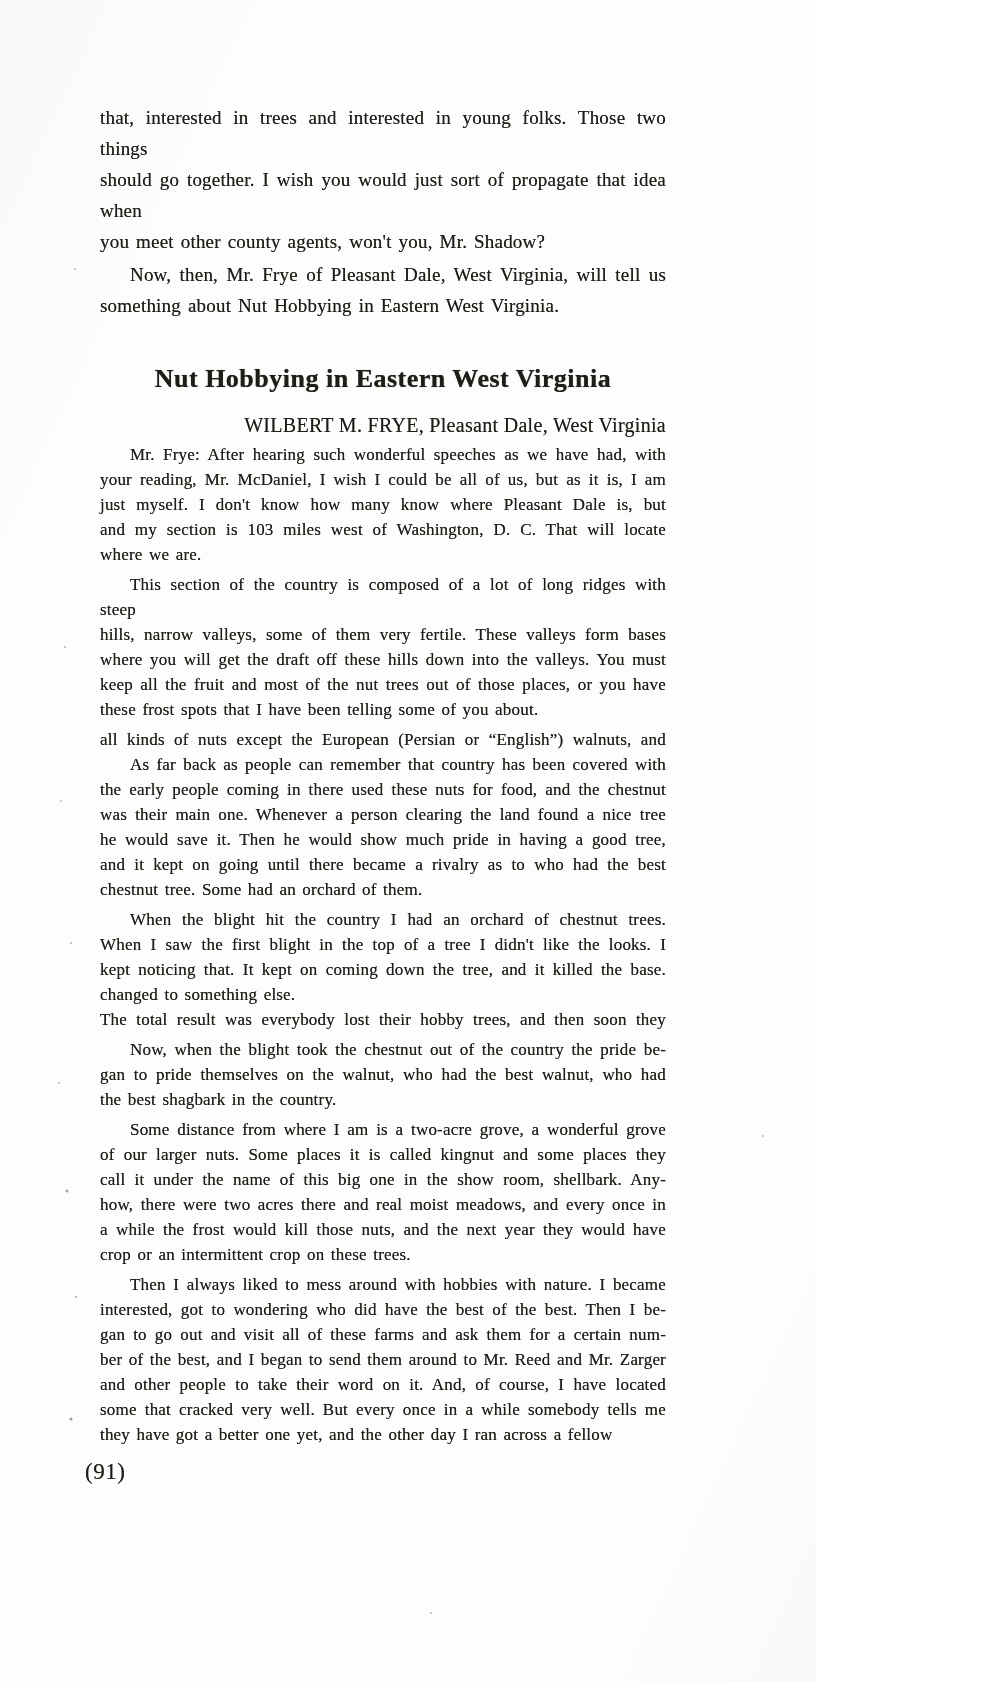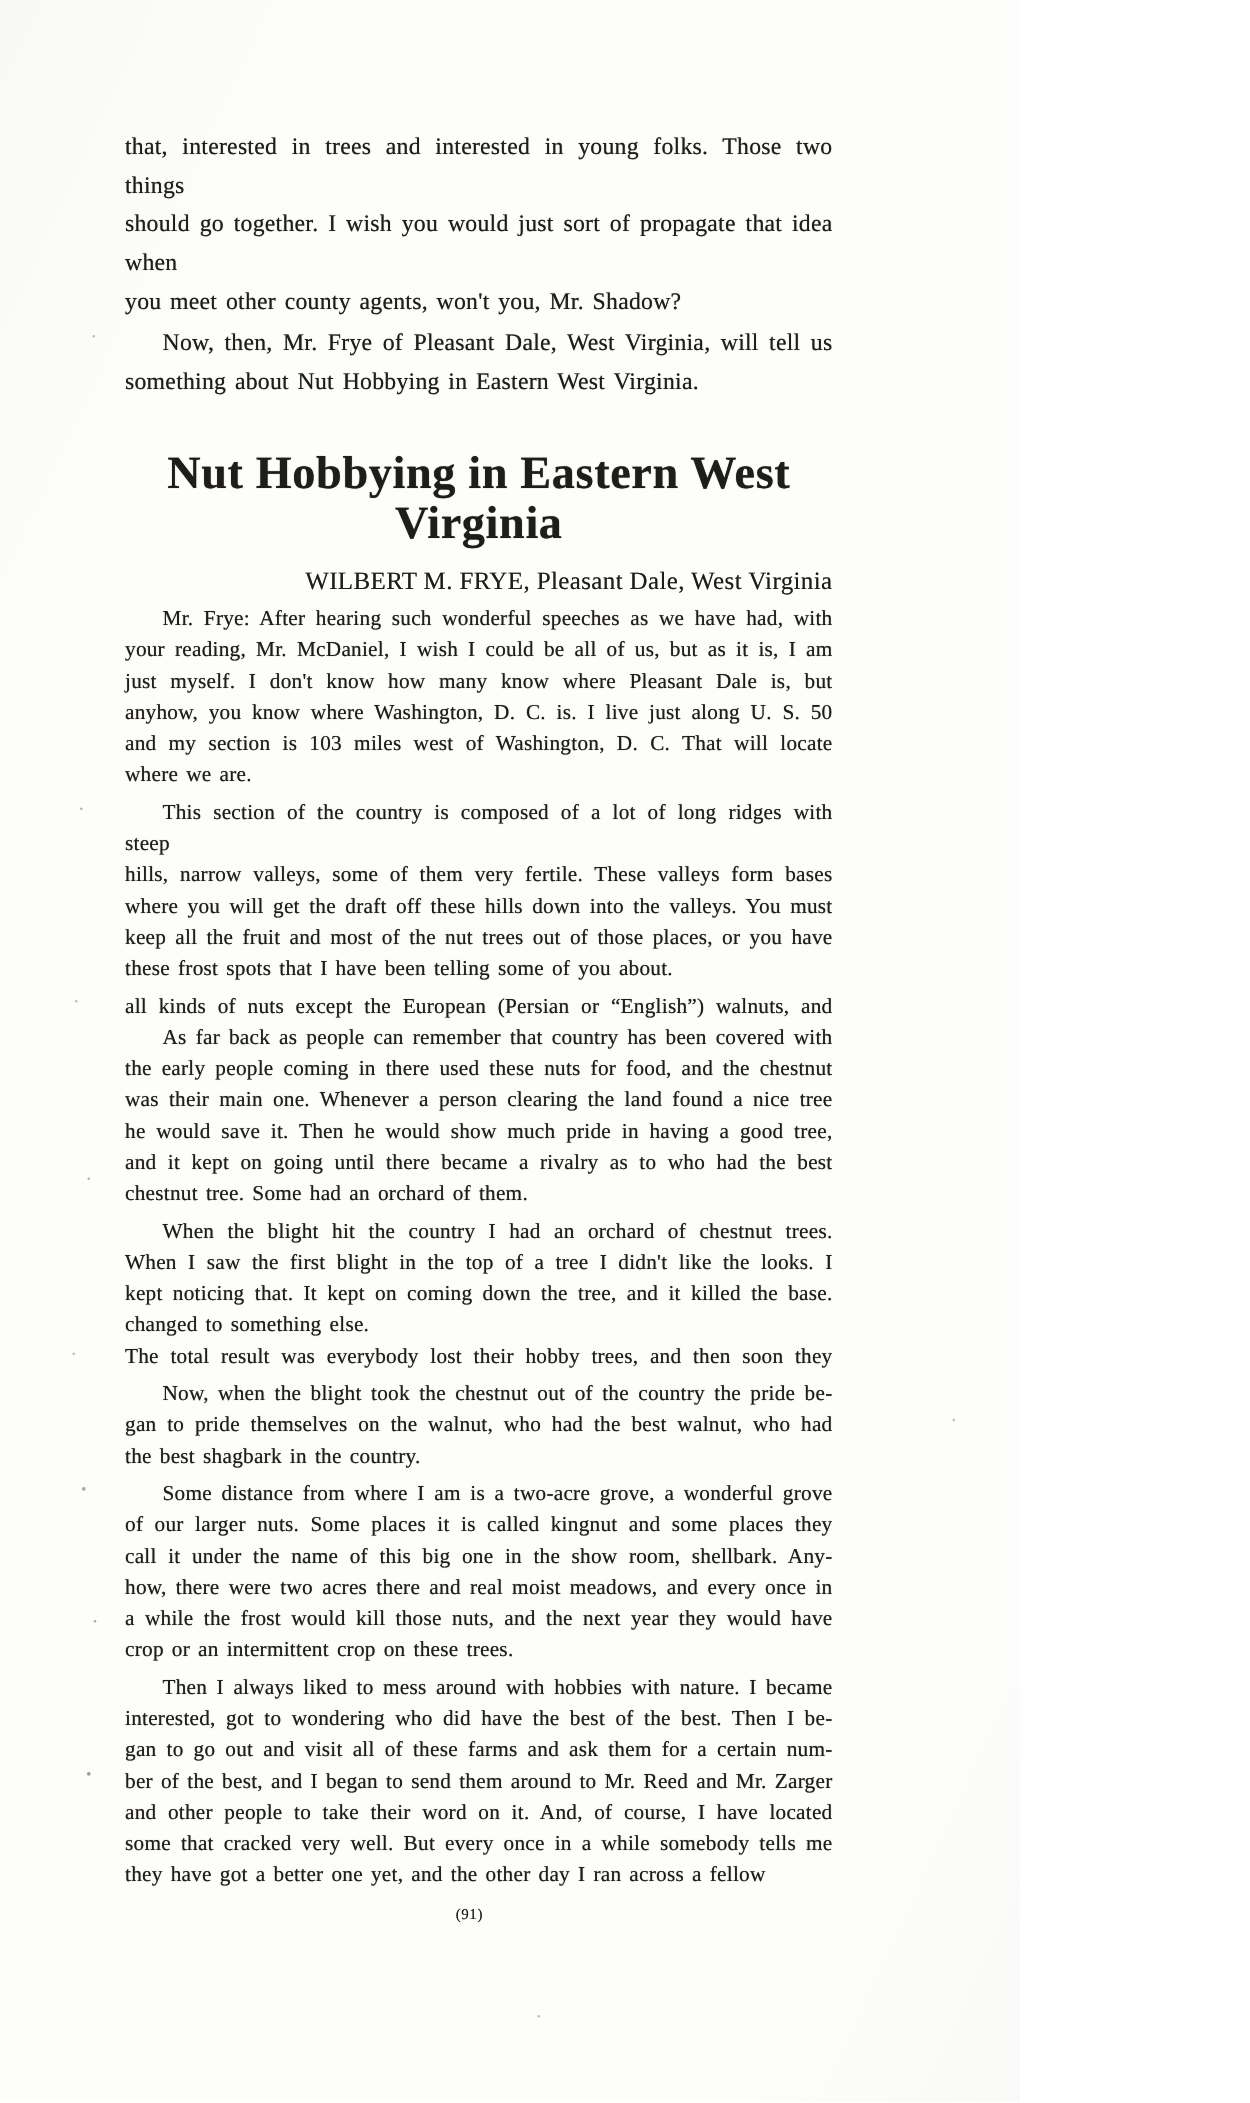--- a/index.html
+++ b/index.html
@@ -43,21 +43,21 @@
   .line.indent {
     text-indent: 30px;
   }
   .intro {
     font-size: 19px;
     line-height: 31px;
   }
   .intro .para { margin: 0 0 2px 0; }
   .article-title {
     margin: 38px 0 0 0;
-    font-size: 37px;
+    font-size: 26px;
     line-height: 40px;
     font-weight: bold;
     text-align: center;
     letter-spacing: 0.5px;
     text-shadow: 0 0 0.7px rgba(25,22,18,0.8);
   }
   .byline {
     margin-top: 14px;
     font-size: 20px;
     line-height: 24px;
@@ -67,22 +67,22 @@
   }
   .article-body {
     margin-top: 5px;
     font-size: 17px;
     line-height: 25px;
   }
   .article-body .para { margin: 0 0 5px 0; }
   .page-number {
     margin-top: 12px;
     margin-left: -15px; 
-    text-align: center;
-    font-size: 12px;
+    text-align: left;
+    font-size: 23px;
     letter-spacing: 0.5px;
     text-shadow: 0 0 0.5px rgba(25,22,18,0.6);
   }
   
   .specks {
     position: absolute;
     top: 0; left: 0;
     width: 2px; height: 2px;
     border-radius: 50%;
     background: transparent;
@@ -137,21 +137,20 @@
 
     <h1 class="article-title">Nut Hobbying in Eastern West Virginia</h1>
 
     <div class="byline">WILBERT M. FRYE, Pleasant Dale, West Virginia</div>
 
     <section class="article-body">
         <div class="para">
           <div class="line indent">Mr. Frye: After hearing such wonderful speeches as we have had, with</div>
           <div class="line">your reading, Mr. McDaniel, I wish I could be all of us, but as it is, I am</div>
           <div class="line">just myself. I don't know how many know where Pleasant Dale is, but</div>
-          <div class="line">anyhow, you know where Washington, D. C. is. I live just along U. S. 50</div>
           <div class="line">and my section is 103 miles west of Washington, D. C. That will locate</div>
           <div class="line last">where we are.</div>
         </div>
         <div class="para">
           <div class="line indent">This section of the country is composed of a lot of long ridges with steep</div>
           <div class="line">hills, narrow valleys, some of them very fertile. These valleys form bases</div>
           <div class="line">where you will get the draft off these hills down into the valleys. You must</div>
           <div class="line">keep all the fruit and most of the nut trees out of those places, or you have</div>
           <div class="line last">these frost spots that I have been telling some of you about.</div>
         </div>

